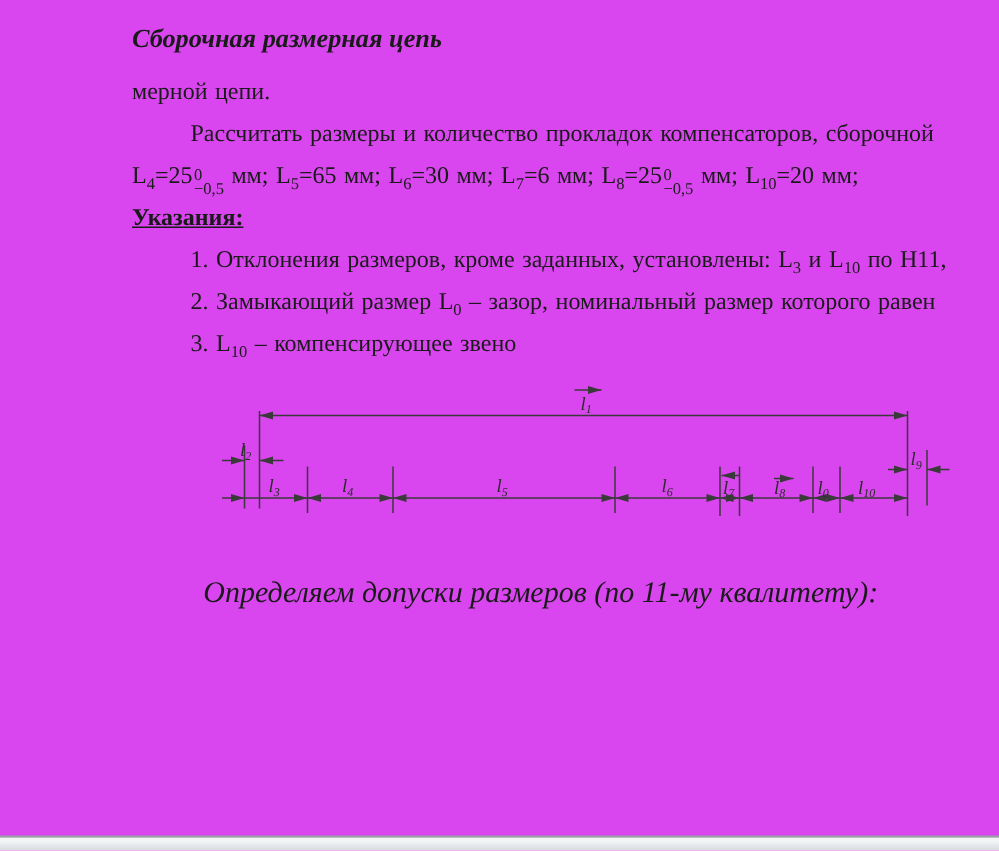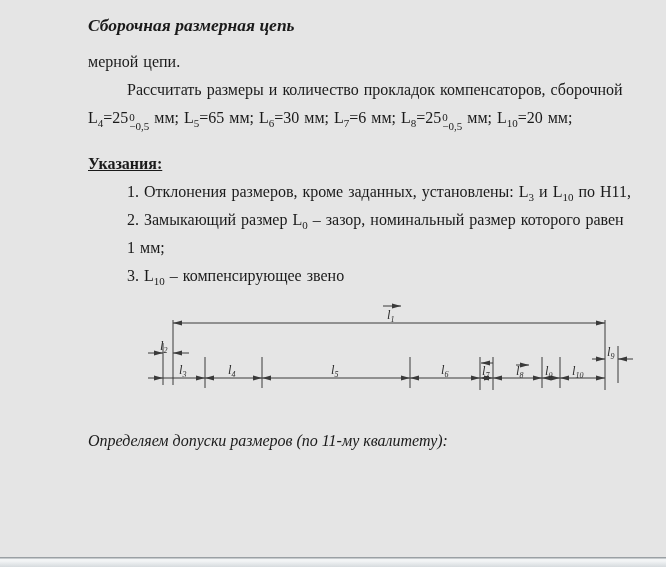--- a/index.html
+++ b/index.html
@@ -1,39 +1,39 @@
 <!DOCTYPE html>
 <html><head>
 <meta charset="utf-8">
 <style>
   html,body { margin:0; padding:0; background:#fff; }
   #page {
-    position:relative; width:666px; height:567px; background:#e5e5e5;
+    position:relative; width:666px; height:567px; background:#d946ef;
     overflow:hidden; font-family:"Liberation Serif", serif; color:#1a1a1a;
   }
   .content { position:absolute; left:88px; top:15px; width:545px; }
   .doc-title {
     font-size:17.5px; font-weight:bold; font-style:italic;
     margin:0 0 11px 0; height:22px; white-space:nowrap;
   }
   .ln {
     font-size:16px; height:28px; line-height:28px;
     white-space:nowrap; word-spacing:1px;
   }
   .ln.indent { padding-left:39px; }
-  .ln.h2 { font-weight:bold; text-decoration:underline; margin-top:18px; }
+  .ln.h2 { font-weight:bold; text-decoration:underline; }
   .ln sub { font-size:11px; line-height:0; }
   .stack {
     display:inline-block; vertical-align:-7px; font-size:11px;
     line-height:9px; text-align:left; margin-left:1px;
   }
   .stack span { display:block; }
   .diagram { position:relative; height:138px; }
   .diagram svg { position:absolute; left:57px; top:3px; }
-  .caption { font-size:16px; font-style:italic; height:26px; line-height:26px; white-space:nowrap; }
+  .caption { font-size:20px; font-style:italic; height:26px; line-height:26px; white-space:nowrap;text-align:center; }
   .bottom-bar {
     position:absolute; left:0; bottom:0; width:666px; height:10px;
     background:linear-gradient(#9aa0a4 0px, #9aa0a4 1px, #f2f4f5 2px, #f2f4f5 4px, #d6dbde 10px);
   }
   svg text {
     font-family:"Liberation Serif", serif; font-style:italic;
     font-size:12.5px; fill:#2b2b2b;
   }
   svg .sub { font-size:8px; }
 </style>
@@ -44,21 +44,20 @@
   <div class="content">
     <div class="doc-title">Сборочная размерная цепь</div>
 
     <div>
         <div class="ln">мерной цепи.</div>
         <div class="ln indent">Рассчитать размеры и количество прокладок компенсаторов, сборочной</div>
         <div class="ln">L<sub>4</sub>=25<span class="stack"><span>0</span><span>−0,5</span></span> мм; L<sub>5</sub>=65 мм; L<sub>6</sub>=30 мм; L<sub>7</sub>=6 мм; L<sub>8</sub>=25<span class="stack"><span>0</span><span>−0,5</span></span> мм; L<sub>10</sub>=20 мм;</div>
         <div class="ln h2">Указания:</div>
         <div class="ln indent">1. Отклонения размеров, кроме заданных, установлены: L<sub>3</sub> и L<sub>10</sub> по H11,</div>
         <div class="ln indent">2. Замыкающий размер L<sub>0</sub> – зазор, номинальный размер которого равен</div>
-        <div class="ln indent">1 мм;</div>
         <div class="ln indent">3. L<sub>10</sub> – компенсирующее звено</div>
       </div>
 
     <div class="diagram">
       <svg width="500" height="134" viewBox="0 0 500 134">
         <g id="geom" stroke="#3a3a3a" stroke-width="1" fill="#3a3a3a">
             <line x1="28" y1="30" x2="460" y2="30"></line>
             <line x1="3" y1="60" x2="18" y2="60"></line>
             <line x1="28" y1="60" x2="44" y2="60"></line>
             <line x1="3" y1="85" x2="460" y2="85"></line>

